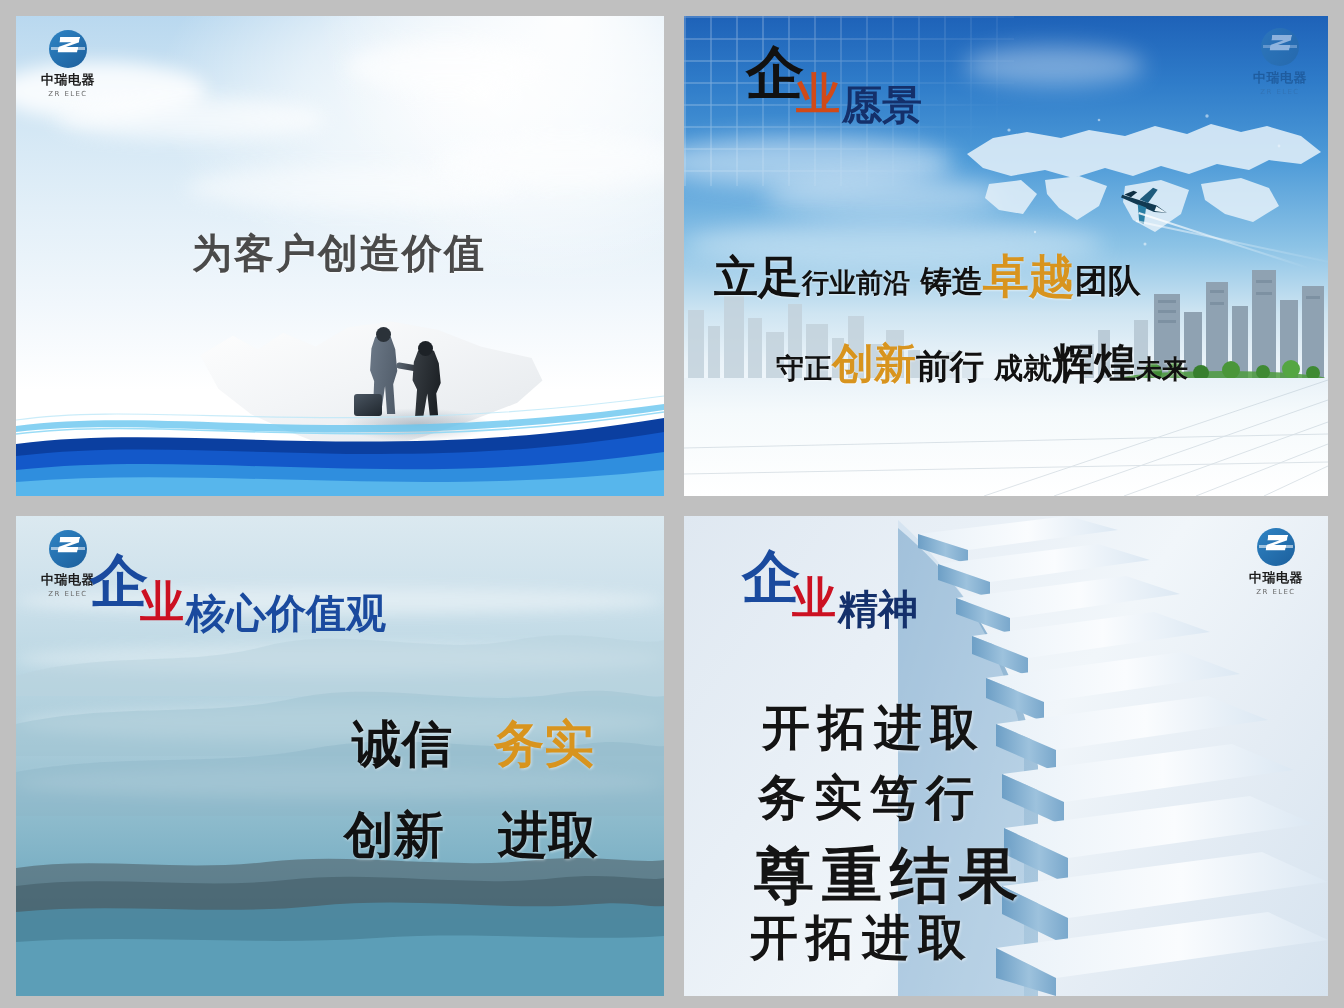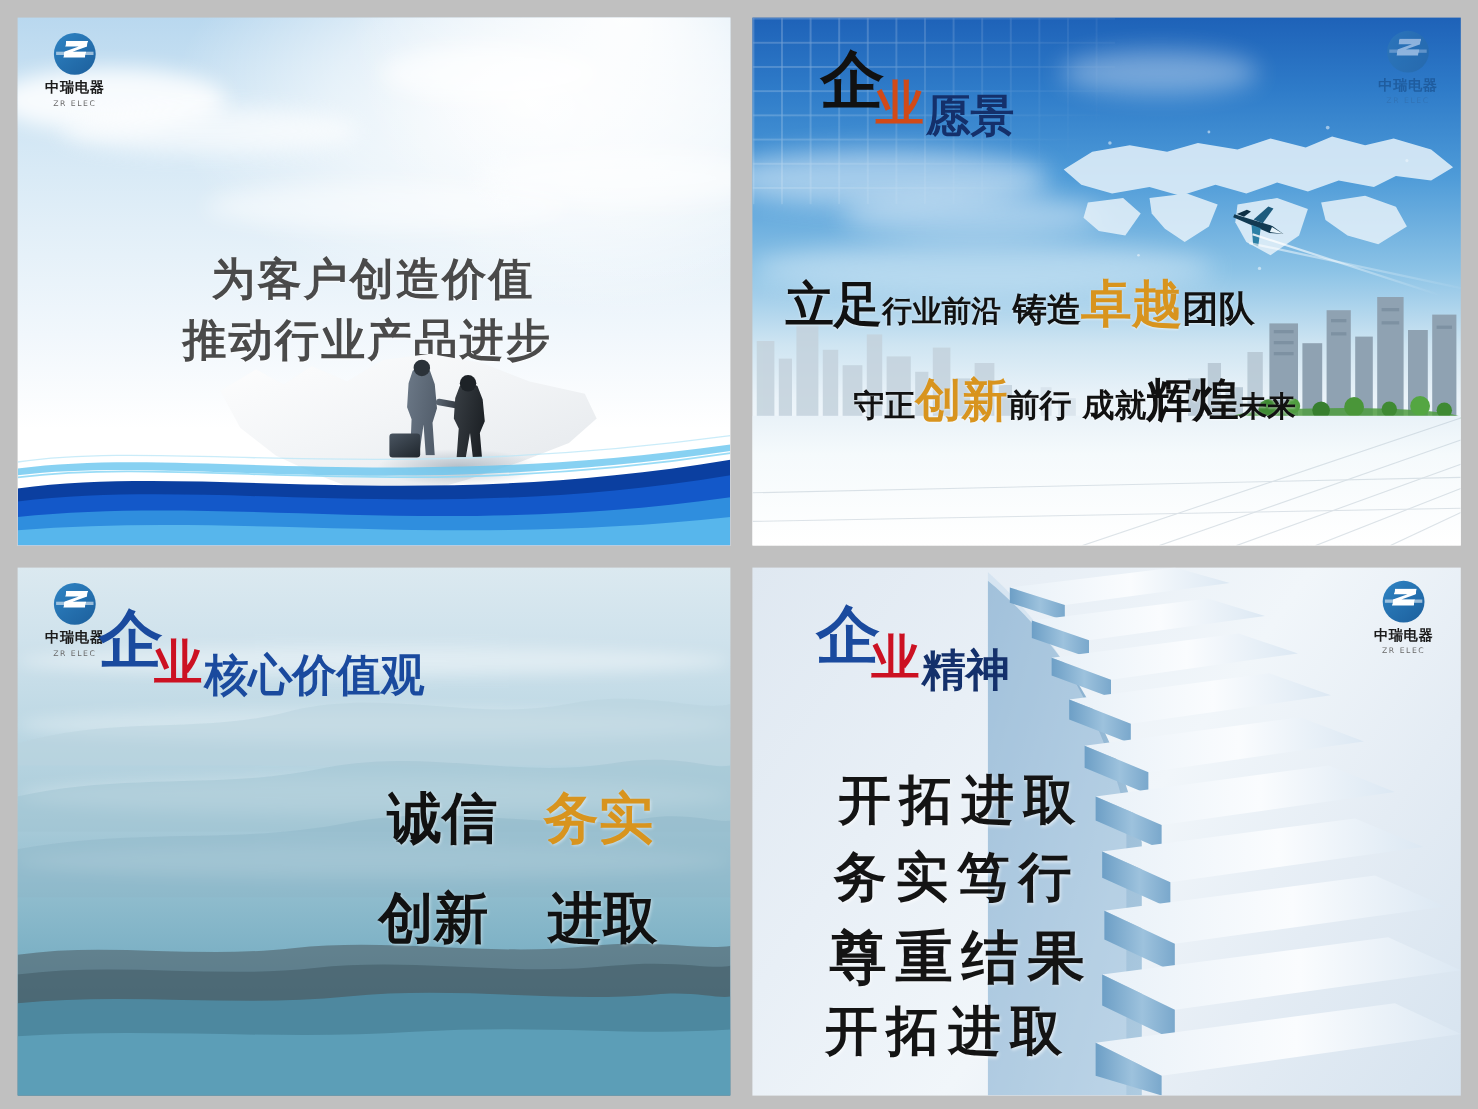--- a/index.html
+++ b/index.html
@@ -139,21 +139,20 @@
     <div class="cloud c5"></div>
 
     <div class="logo" style="left:14px;top:14px;">
       <div class="mark"></div>
       <div class="cn">中瑞电器</div>
       <div class="en">ZR ELEC</div>
     </div>
 
 
     <div class="bodyline" style="left:176px;top:210px;font-size:40px;color:#4a4a4a;letter-spacing:2px;text-shadow:0 1px 2px rgba(255,255,255,.8);">为客户创造价值</div>
-    <div class="bodyline" style="left:150px;top:266px;font-size:40px;color:#4a4a4a;letter-spacing:2px;text-shadow:0 1px 2px rgba(255,255,255,.8);">推动行业产品进步</div>
 
     <div class="map3d">
       <div class="edge"></div>
         <div class="plate"></div>
     </div>
 
     <div class="figs">
       <div class="shadow"></div>
       <div class="manA"></div>
         <div class="headA"></div>
@@ -301,21 +300,21 @@
 
     <div class="ptitle" style="left:62px;top:28px;">
       <span class="qi" style="color:#111111;">企</span><span class="ye" style="color:#d14a18;">业</span><span class="rest" style="color:#14306b;margin-top:42px;">愿景</span>
     </div>
 
     <div class="bodyline" style="left:30px;top:230px;font-size:34px;color:#111;text-shadow:0 1px 2px rgba(255,255,255,.55);">
       <span style="font-size:44px;">立足</span><span style="font-size:27px;">行业前沿</span><span style="font-size:31px;"> 铸造</span><span style="font-size:46px;color:#d8941e;">卓越</span><span style="font-size:33px;">团队</span>
     </div>
 
     <div class="bodyline" style="left:92px;top:320px;font-size:30px;color:#111;text-shadow:0 1px 2px rgba(255,255,255,.6);">
-      <span style="font-size:28px;">守正</span><span style="font-size:42px;color:#d8941e;">创新</span><span style="font-size:29px;margin-top:28px;">前行</span><span style="font-size:29px;">  成就</span><span style="font-size:42px;">辉煌</span><span style="font-size:26px;">未来</span>
+      <span style="font-size:28px;">守正</span><span style="font-size:42px;color:#d8941e;">创新</span><span style="font-size:34px;margin-top:28px;">前行</span><span style="font-size:29px;">  成就</span><span style="font-size:42px;">辉煌</span><span style="font-size:26px;">未来</span>
     </div>
   </div>
 
   <div class="panel" id="p3">
     <div class="mist" style="left:0;top:72px;height:26px;opacity:.75;"></div>
     <div class="mist" style="left:0;top:128px;height:30px;opacity:.6;"></div>
     <div class="mist" style="left:0;top:190px;height:34px;opacity:.5;"></div>
     <div class="mist" style="left:0;top:252px;height:30px;opacity:.4;"></div>
 
     <svg style="position:absolute;left:0;top:90px;" width="648" height="230" viewBox="0 0 648 230" preserveAspectRatio="none">
@@ -402,17 +401,17 @@
       <div class="cn">中瑞电器</div>
       <div class="en">ZR ELEC</div>
     </div>
 
     <div class="ptitle" style="left:58px;top:32px;">
       <span class="qi" style="color:#1a4a9e;">企</span><span class="ye" style="color:#cc1122;">业</span><span class="rest" style="color:#14306b;">精神</span>
     </div>
 
     <div class="bodyline" style="left:78px;top:180px;font-size:48px;color:#141414;letter-spacing:8px;text-shadow:1px 1px 3px rgba(255,255,255,.6);">开拓进取</div>
     <div class="bodyline" style="left:74px;top:250px;font-size:48px;color:#141414;letter-spacing:8px;text-shadow:1px 1px 3px rgba(255,255,255,.6);">务实笃行</div>
-    <div class="bodyline" style="left:70px;top:320px;font-size:52px;color:#141414;letter-spacing:8px;text-shadow:1px 1px 3px rgba(255,255,255,.6);">尊重结果</div>
+    <div class="bodyline" style="left:70px;top:320px;font-size:60px;color:#141414;letter-spacing:8px;text-shadow:1px 1px 3px rgba(255,255,255,.6);">尊重结果</div>
     <div class="bodyline" style="left:66px;top:390px;font-size:48px;color:#141414;letter-spacing:8px;text-shadow:1px 1px 3px rgba(255,255,255,.6);text-align:right;">开拓进取</div>
   </div>
 
 </div>
 
 </body></html>

